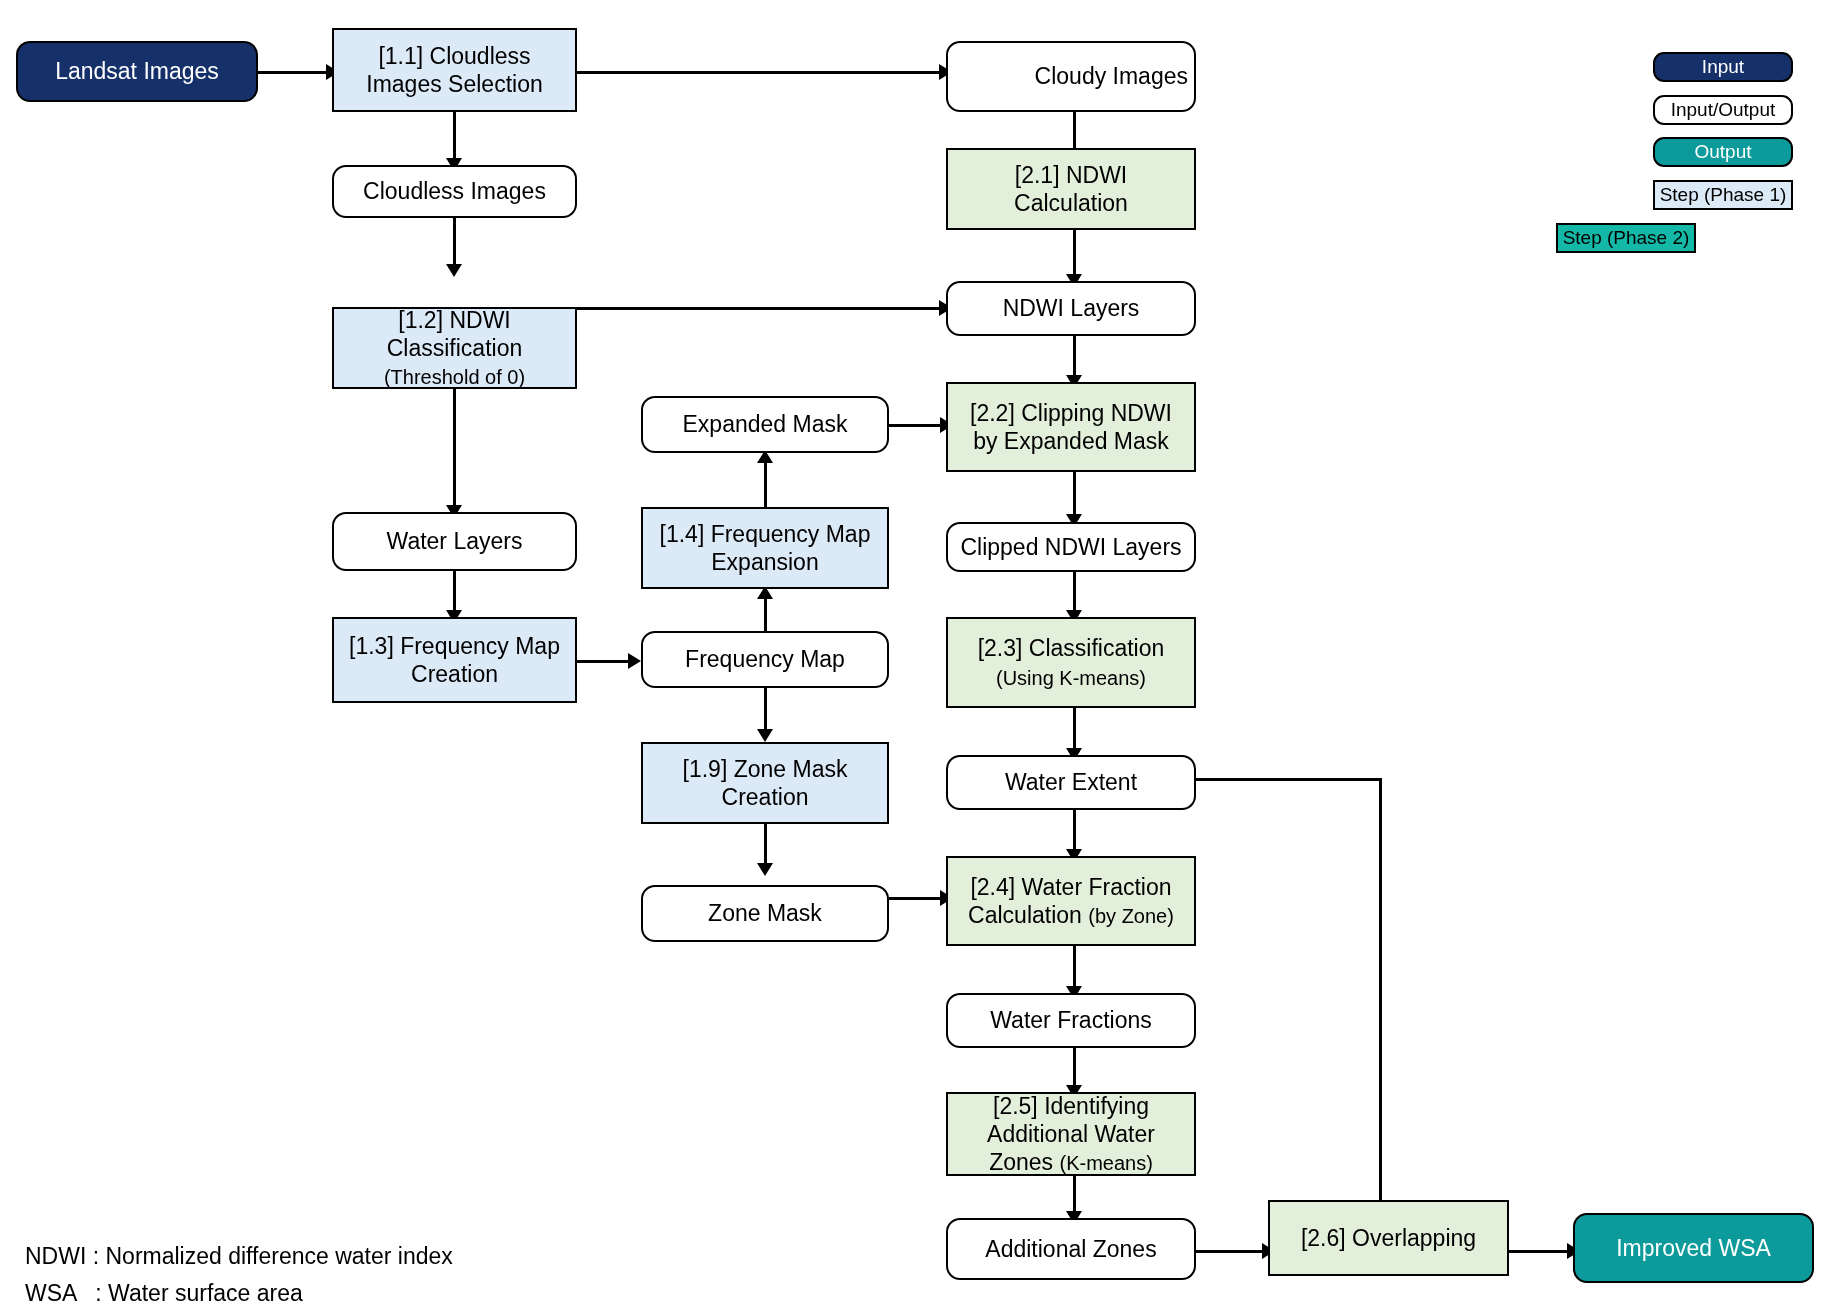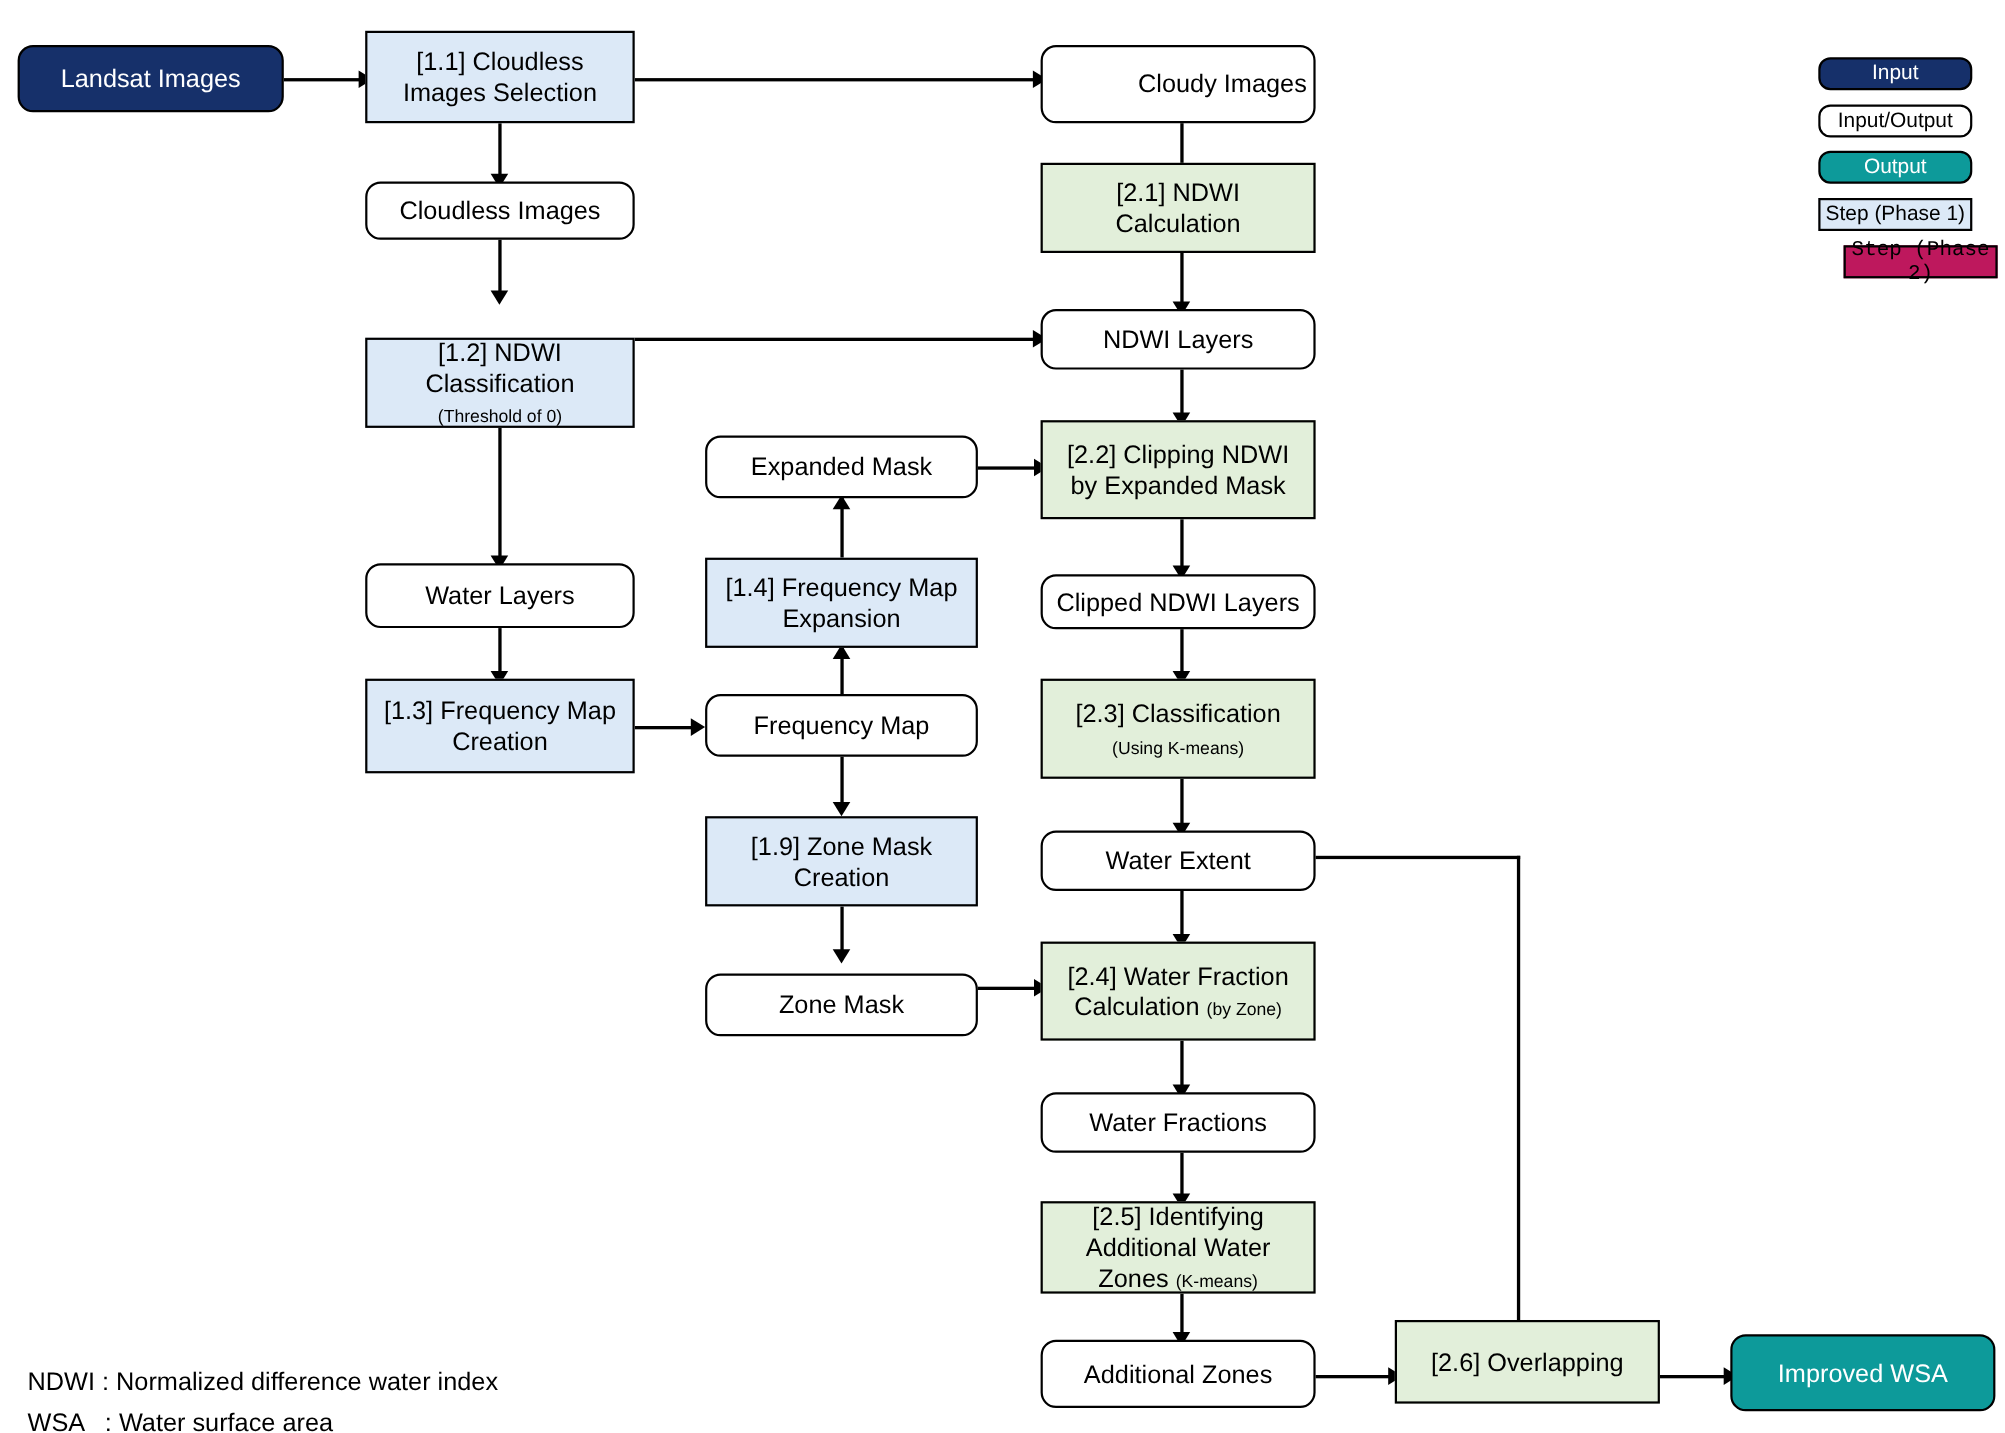--- a/index.html
+++ b/index.html
@@ -23,21 +23,21 @@
     justify-content: center;
     text-align: center;
     border: 2.5px solid #000000;
     color: #000000;
     font-size: 23px;
     line-height: 1.22;
     padding: 2px 6px;
     z-index: 3;
   }
   .node .txt { display: block; width: 100%; }
-  .node .sub { font-size: 16px; }
+  .node .sub { font-size: 20px; }
 
   
   .rounded { border-radius: 14px; background: #ffffff; }
   .rect { border-radius: 0; }
 
   
   .fill-input  { background: #16306a; color: #ffffff; border-radius: 14px; border-color: #000000; }
   .fill-output { background: #0d9a9a; color: #ffffff; border-radius: 14px; border-color: #000000; }
   .fill-io     { background: #ffffff; }
   .fill-p1     { background: #dce9f7; }
@@ -281,21 +281,21 @@
     </div>
     <div class="legend-item round" style="left:1653px; top:95px; width:140px; height:30px; background:#ffffff; color:#000000;">
       <span>Input/Output</span>
     </div>
     <div class="legend-item round" style="left:1653px; top:137px; width:140px; height:30px; background:#0d9a9a; color:#ffffff;">
       <span>Output</span>
     </div>
     <div class="legend-item" style="left:1653px; top:180px; width:140px; height:30px; background:#dce9f7; color:#000000;">
       <span>Step (Phase 1)</span>
     </div>
-    <div class="legend-item" style="left:1676px; top:223px; width:140px; height:30px; background:#be185d; color:#000000;font-family:Liberation Mono, monospace;">
+    <div class="legend-item" style="left:1556px; top:223px; width:140px; height:30px; background:#14b8a6; color:#000000;">
       <span>Step (Phase 2)</span>
     </div>
   </div>
 
   <div class="footnote" style="left:25px; top:1243px;">NDWI : Normalized difference water index</div>
   <div class="footnote" style="left:25px; top:1280px;">WSA   : Water surface area</div>
 
 </div>
 
 </body></html>

